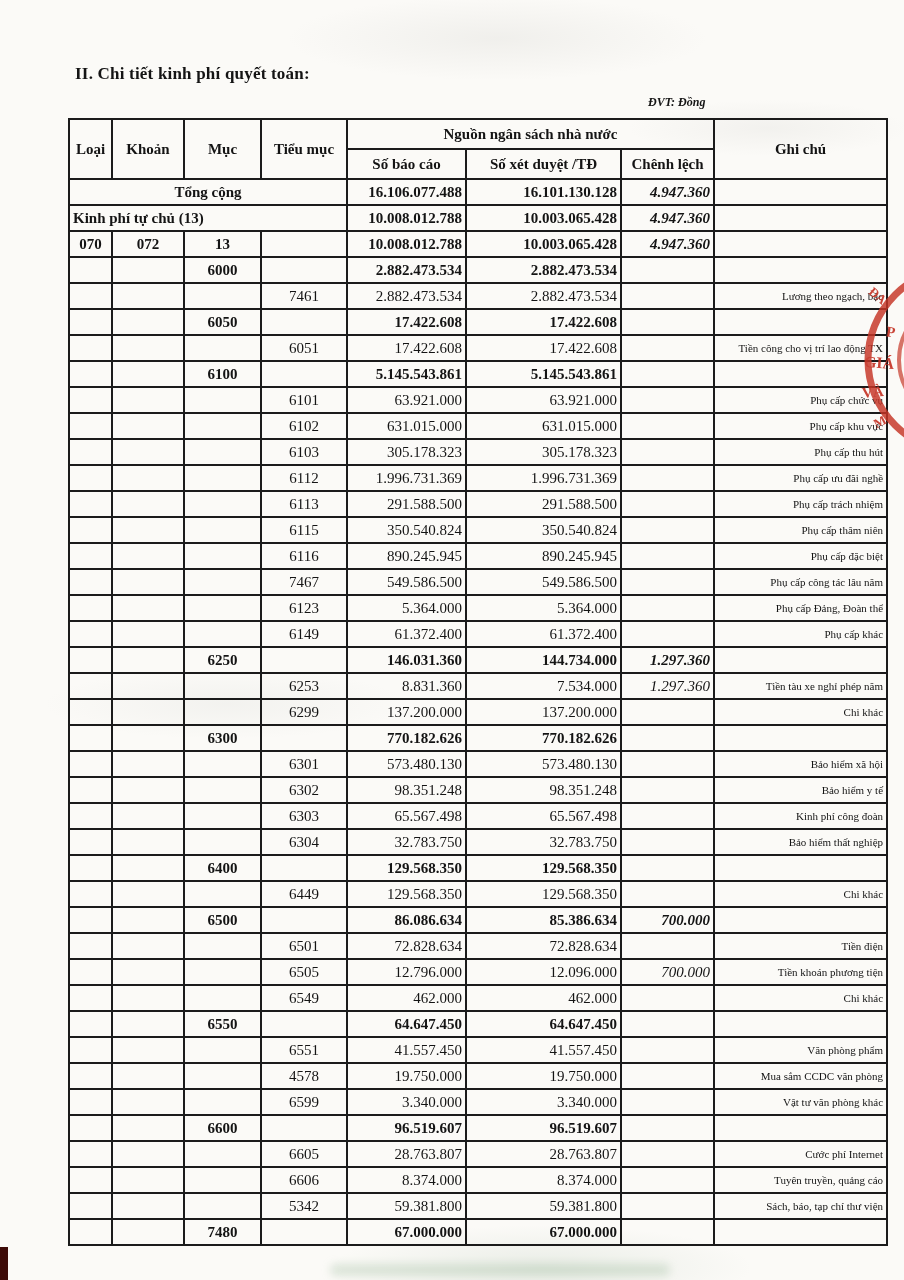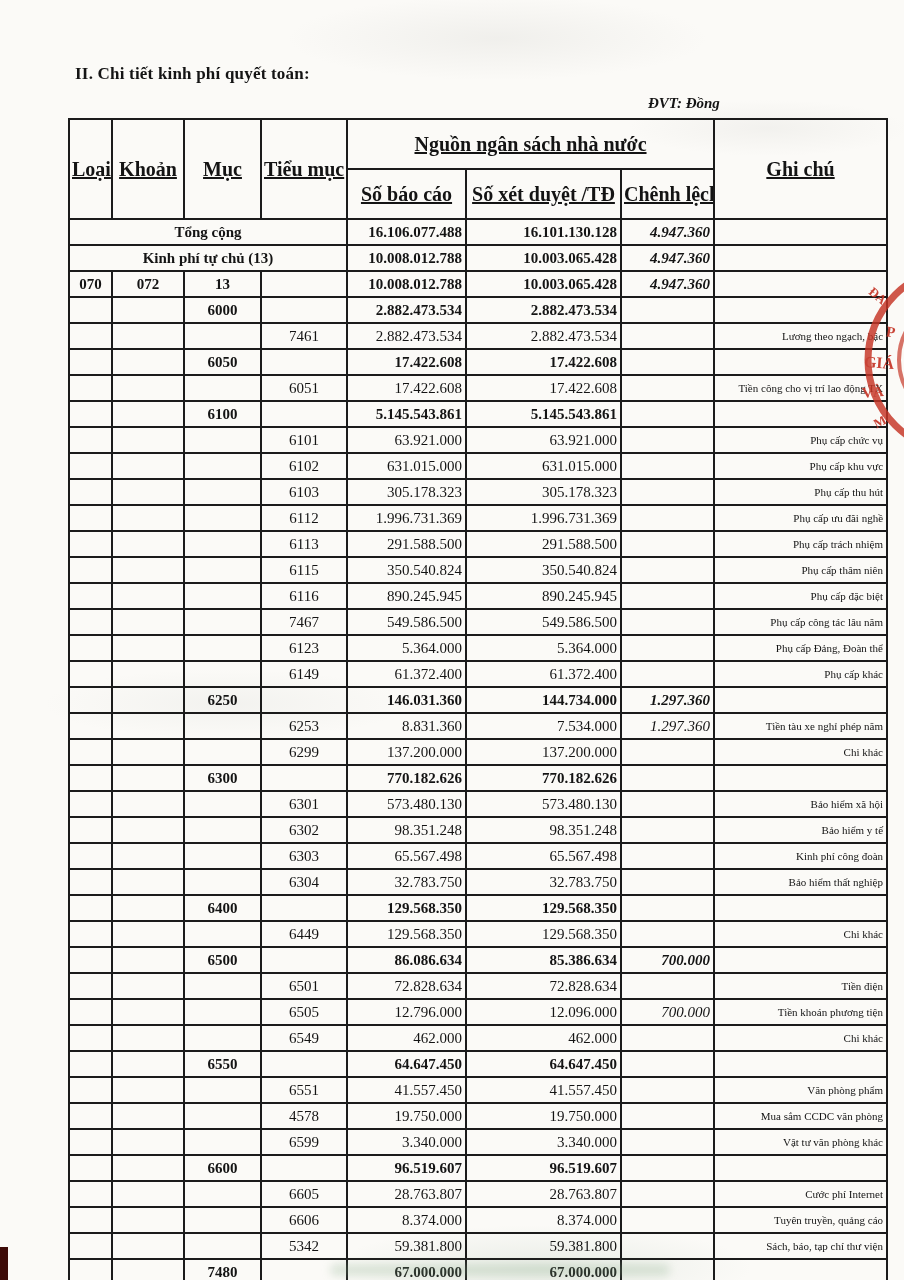--- a/index.html
+++ b/index.html
@@ -17,40 +17,40 @@
       radial-gradient(ellipse 200px 40px at 85% 10%, rgba(190,190,185,.15), transparent 70%),
       radial-gradient(ellipse 260px 50px at 25% 55%, rgba(180,185,180,.12), transparent 70%),
       radial-gradient(ellipse 300px 60px at 60% 99%, rgba(170,190,170,.22), transparent 70%);
   }
   .doc-title{
     position:absolute;left:75px;top:64px;
     font-size:17px;font-weight:bold;letter-spacing:.2px;text-align:center;
   }
   .unit-note{
     position:absolute;left:648px;top:95px;
-    font-size:15px;font-weight:bold;font-style:italic;
+    font-size:12px;font-weight:bold;font-style:italic;
   }
   table.main{
     position:absolute;left:68px;top:118px;width:818px;
     border-collapse:collapse;table-layout:fixed;
     font-size:15px;
   }
   table.main th, table.main td{
     border:2px solid #1b1b1b;
     padding:0 3px;
     overflow:hidden;white-space:nowrap;
     height:24px;
   }
   table.main thead th{
-    font-weight:bold;text-align:center;font-size:20px;padding:12px 2px;text-decoration:underline;
+    font-weight:bold;text-align:center;font-size:15px;padding:2px 2px;
   }
   th.group-head{height:30px;}
   th.sub-head{height:29px;}
   td.c-center{text-align:center;}
-  td.c-left{text-align:center;padding-left:6px;}
+  td.c-left{text-align:left;padding-left:6px;}
   td.num{text-align:right;padding-right:10px;font-variant-numeric:tabular-nums;}
   td.num-xd{padding-right:16px;}
   td.num-cl{padding-right:8px;font-style:italic;}
   td.note{font-size:11px;text-align:right;padding-left:4px;font-weight:normal;}
   tr.r-total td, tr.r-group td, tr.r-code td, tr.r-muc td{font-weight:bold;}
   tr.r-tieumuc td{font-weight:normal;}
   tr.r-tieumuc td.code-cell{font-weight:normal;}
   
   .stamp-wrap{
     position:absolute;right:0;top:262px;width:44px;height:198px;

